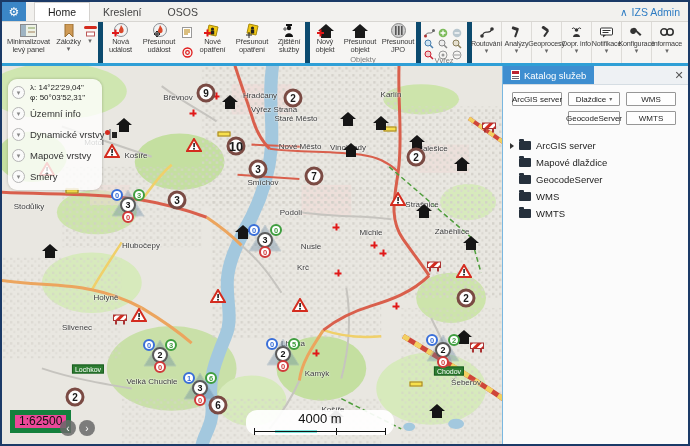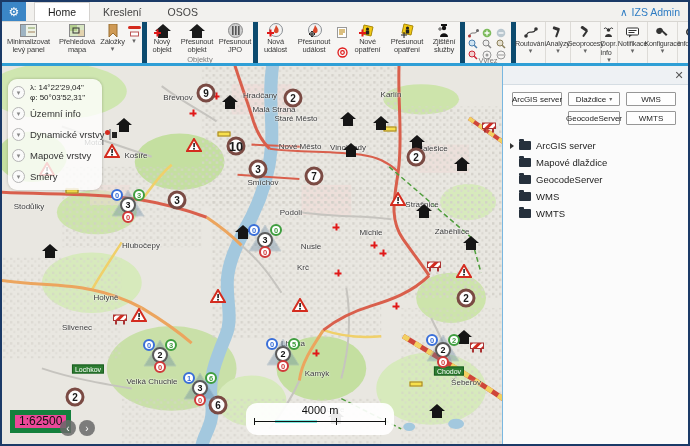--- a/index.html
+++ b/index.html
@@ -58,22 +58,22 @@
   .coords{font-size:8px;color:#222;line-height:1.25;}
   .ovl-label{font-size:9.5px;color:#333;white-space:nowrap;}
   .dynicon{margin-left:auto;width:12px;height:11px;background:#fff;border:1px solid #999;position:relative;}
   .dynicon::before{content:"";position:absolute;left:2px;top:2px;width:5px;height:6px;background:#222;}
   .dynicon::after{content:"";position:absolute;right:0;top:0;width:5px;height:5px;background:#d42b1e;border-radius:50%;}
   
   .scaletext{position:absolute;left:8px;bottom:11px;background:#ec4899;border:5px solid #15803d;font-size:12px;
     color:#111;padding:0 4px;line-height:13px;}
   .navbtn{position:absolute;width:16px;height:16px;border-radius:50%;background:rgba(105,105,105,0.85);color:#fff;
     font-size:10px;display:flex;align-items:center;justify-content:center;bottom:8px;}
-  .scalebar{position:absolute;left:244px;bottom:9px;width:148px;height:32px;background:rgba(255,255,255,0.92);
-    border-radius:11px;font-size:11px;color:#111;text-align:center;padding-top:1px;}
+  .scalebar{position:absolute;left:244px;bottom:9px;width:148px;height:25px;background:rgba(255,255,255,0.92);
+    border-radius:11px;font-size:13px;color:#111;text-align:center;padding-top:1px;}
   .sb-line{position:relative;margin:2px 8px 0 8px;height:8px;}
   .sb-line .bl{position:absolute;left:0;right:0;top:3px;height:1px;background:#111;}
   .sb-line .t1,.sb-line .t2,.sb-line .t3{position:absolute;top:0;width:1px;height:7px;background:#111;}
   .sb-line .t1{left:0;} .sb-line .t2{right:0;} .sb-line .t3{left:62%;}
   .sb-line .cy{position:absolute;left:16%;width:32%;top:2px;height:3px;background:#7de7df;}
   
   .panel{width:186px;flex:0 0 186px;background:#fbfbfb;border-left:1px solid #79b7e0;display:flex;flex-direction:column;}
   .p-header{height:19px;display:flex;align-items:stretch;background:#eef1f4;border-bottom:1px solid #d5dde3;}
   .p-tab{background:#3e8ed0;color:#fff;font-size:9.5px;display:flex;align-items:center;gap:4px;padding:0 8px;}
   .p-close{width:18px;display:flex;align-items:center;justify-content:center;color:#555;font-size:11px;margin-left:auto;}
@@ -124,85 +124,39 @@
           <span class="ric">
             <svg width="17" height="13">
                 <rect x="0.5" y="0.5" width="16" height="12" fill="#eef2e6" stroke="#8a8a8a"></rect>
                 <rect x="1" y="1" width="5" height="11" fill="#9fb4c2"></rect>
                 <rect x="8" y="3" width="7" height="2" fill="#b9c9a0"></rect>
                 <rect x="8" y="7" width="7" height="2" fill="#c9b9a0"></rect>
               </svg>
           </span>
           <span>Minimalizovat levý panel</span>
         </div>
-        <div class="rb-btn" style="width:44px">
-          <span class="ric">
-            <svg width="16" height="13">
-                <rect x="0.5" y="0.5" width="15" height="12" fill="#d8e6c2" stroke="#8a8a8a"></rect>
-                <rect x="1" y="1" width="7" height="6" fill="#b4cf8e"></rect>
-                <rect x="9" y="6" width="6" height="6" fill="#e3d3ae"></rect>
-                <rect x="4" y="4" width="6" height="5" fill="none" stroke="#333"></rect>
-              </svg>
-          </span>
-          <span>Přehledová mapa</span>
-        </div>
         <div class="rb-btn" style="width:27px">
           <span class="ric">
             <svg width="12" height="14">
                 <path d="M2 0 h8 v13 l-4 -4 l-4 4 z" fill="#cf9a55" stroke="#9a6f33"></path>
               </svg>
           </span>
           <span>Záložky</span>
           <span class="car">▾</span>
         </div>
         <div class="rb-btn" style="width:16px">
           <span class="ric">
             <svg width="13" height="12">
                 <rect x="0" y="1" width="13" height="3" rx="1.5" fill="#d42b1e"></rect>
                 <rect x="2.5" y="7" width="8" height="4" fill="#fff" stroke="#b55"></rect>
               </svg>
           </span>
           <span class="car">▾</span>
         </div>
       </div>
-    </div>
-
-    <div class="rgroup">
-      <div class="rgroup-body">
-        <div class="rb-btn" style="width:30px">
-          <span class="ric">
-            <svg width="17" height="14">
-                <path d="M9 0 L17 7 L14 7 L14 14 L4 14 L4 7 L1 7 Z" fill="#1a1a1a"></path>
-                <rect x="0" y="8" width="7" height="2" fill="#e01818"></rect>
-                <rect x="2.5" y="5.5" width="2" height="7" fill="#e01818"></rect>
-              </svg>
-          </span>
-          <span>Nový objekt</span>
-        </div>
-        <div class="rb-btn" style="width:40px">
-          <span class="ric">
-            <svg width="16" height="14">
-                <path d="M8 0 L16 7 L13 7 L13 14 L3 14 L3 7 L0 7 Z" fill="#1a1a1a"></path>
-              </svg>
-          </span>
-          <span>Přesunout objekt</span>
-        </div>
-        <div class="rb-btn" style="width:36px">
-          <span class="ric">
-            <svg width="15" height="15">
-                <circle cx="7.5" cy="7.5" r="7" fill="#cfcfcf" stroke="#8a8a8a"></circle>
-                <rect x="4" y="3" width="1.6" height="9" fill="#555"></rect>
-                <rect x="7" y="3" width="1.6" height="9" fill="#555"></rect>
-                <rect x="10" y="3" width="1.6" height="9" fill="#555"></rect>
-              </svg>
-          </span>
-          <span>Přesunout JPO</span>
-        </div>
-      </div>
-      <div class="rgroup-label">Objekty</div>
     </div>
 
     <div class="rgroup">
       <div class="rgroup-body">
         <div class="rb-btn" style="width:35px">
           <span class="ric">
             <svg width="17" height="15">
                 <circle cx="9" cy="7" r="6.5" fill="#f3f3f3" stroke="#8a8f94"></circle>
                 <path d="M9 2 C11 5 12 6 11.5 8.5 C11 10.5 7.5 11 7 8.5 C6.6 6.5 8.5 5 9 2 Z" fill="#d9482b"></path>
                 <rect x="0" y="9" width="7" height="2" fill="#e01818"></rect>
@@ -266,20 +220,55 @@
                 <rect x="4" y="1" width="6" height="2" fill="#111"></rect>
                 <circle cx="7" cy="5" r="2.2" fill="#111"></circle>
                 <path d="M3 14 C3 9 11 9 11 14 Z" fill="#111"></path>
                 <path d="M1 6 h4 M3 4 v4" stroke="#555" stroke-width="1"></path>
               </svg>
           </span>
           <span>Zjištění služby</span>
         </div>
       </div>
       <div class="rgroup-label">Události a opatření</div>
+    </div>
+
+    <div class="rgroup">
+      <div class="rgroup-body">
+        <div class="rb-btn" style="width:30px">
+          <span class="ric">
+            <svg width="17" height="14">
+                <path d="M9 0 L17 7 L14 7 L14 14 L4 14 L4 7 L1 7 Z" fill="#1a1a1a"></path>
+                <rect x="0" y="8" width="7" height="2" fill="#e01818"></rect>
+                <rect x="2.5" y="5.5" width="2" height="7" fill="#e01818"></rect>
+              </svg>
+          </span>
+          <span>Nový objekt</span>
+        </div>
+        <div class="rb-btn" style="width:40px">
+          <span class="ric">
+            <svg width="16" height="14">
+                <path d="M8 0 L16 7 L13 7 L13 14 L3 14 L3 7 L0 7 Z" fill="#1a1a1a"></path>
+              </svg>
+          </span>
+          <span>Přesunout objekt</span>
+        </div>
+        <div class="rb-btn" style="width:36px">
+          <span class="ric">
+            <svg width="15" height="15">
+                <circle cx="7.5" cy="7.5" r="7" fill="#cfcfcf" stroke="#8a8a8a"></circle>
+                <rect x="4" y="3" width="1.6" height="9" fill="#555"></rect>
+                <rect x="7" y="3" width="1.6" height="9" fill="#555"></rect>
+                <rect x="10" y="3" width="1.6" height="9" fill="#555"></rect>
+              </svg>
+          </span>
+          <span>Přesunout JPO</span>
+        </div>
+      </div>
+      <div class="rgroup-label">Objekty</div>
     </div>
 
     <div class="rgroup">
       <div class="rgroup-body">
         <div class="vyrez-grid">
           <span><svg width="11" height="10">
                 <path d="M1 8 C4 2 7 8 10 2" fill="none" stroke="#666"></path>
                 <circle cx="1.5" cy="8" r="1.5" fill="#a33"></circle>
                 <circle cx="9.5" cy="2.5" r="1.5" fill="#666"></circle>
               </svg></span>
@@ -489,21 +478,21 @@
 
         <g stroke="#4f9e3c" stroke-width="1.5" fill="none" stroke-dasharray="5 3">
           <path d="M388 100 L470 170 L480 205"></path>
           <path d="M340 330 L400 360"></path>
         </g>
       </svg>
 
       <div id="map-layer">
           <div class="map-label" style="left: 176px; top: 31px;">Břevnov</div>
           <div class="map-label" style="left: 258px; top: 29px;">Hradčany</div>
-          <div class="map-label" style="left: 272px; top: 43px;">Malá Strana</div>
+          <div class="map-label" style="left: 272px; top: 43px;">Výřez Strana</div>
           <div class="map-label" style="left: 294px; top: 52px;">Staré Město</div>
           <div class="map-label" style="left: 389px; top: 28px;">Karlín</div>
           <div class="map-label" style="left: 298px; top: 80px;">Nové Město</div>
           <div class="map-label" style="left: 346px; top: 81px;">Vinohrady</div>
           <div class="map-label" style="left: 430px; top: 82px;">Malešice</div>
           <div class="map-label" style="left: 134px; top: 89px;">Košíře</div>
           <div class="map-label" style="left: 92px; top: 76px;">Motol</div>
           <div class="map-label" style="left: 261px; top: 116px;">Smíchov</div>
           <div class="map-label" style="left: 420px; top: 138px;">Strašnice</div>
           <div class="map-label" style="left: 27px; top: 140px;">Stodůlky</div>
@@ -739,20 +728,24 @@
             <span class="bl"></span>
             <span class="t1"></span>
             <span class="t2"></span>
             <span class="t3"></span>
         </div>
       </div>
     </div>
 
     <div class="panel">
       <div class="p-header">
+        <div class="p-tab">
+          <span class="cat-icon"></span>
+          <span>Katalog služeb</span>
+        </div>
         <div class="p-close">✕</div>
       </div>
       <div class="p-buttons">
         <div class="pbtn">
             <span>ArcGIS server</span>
           </div>
         <div class="pbtn">
             <span>Dlaždice</span>
             <span class="car">▾</span>
           </div>

